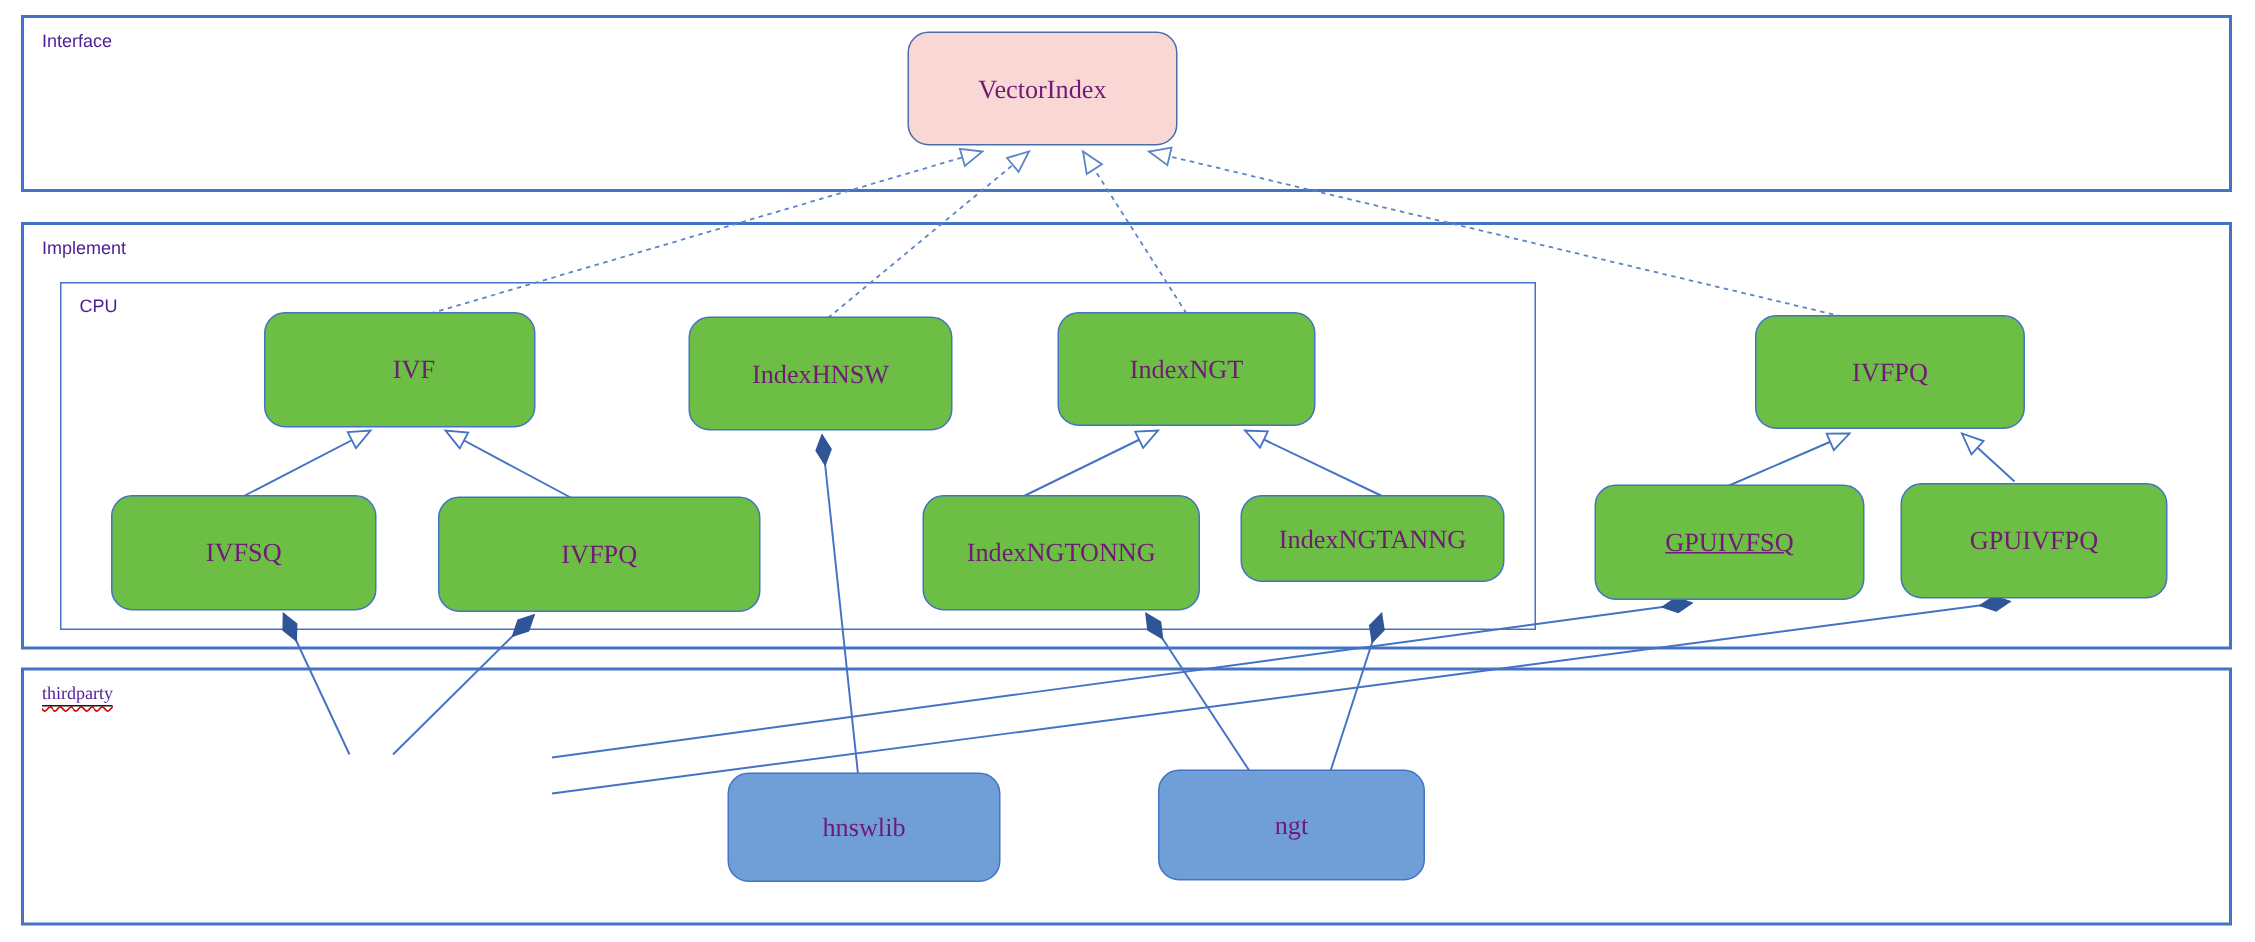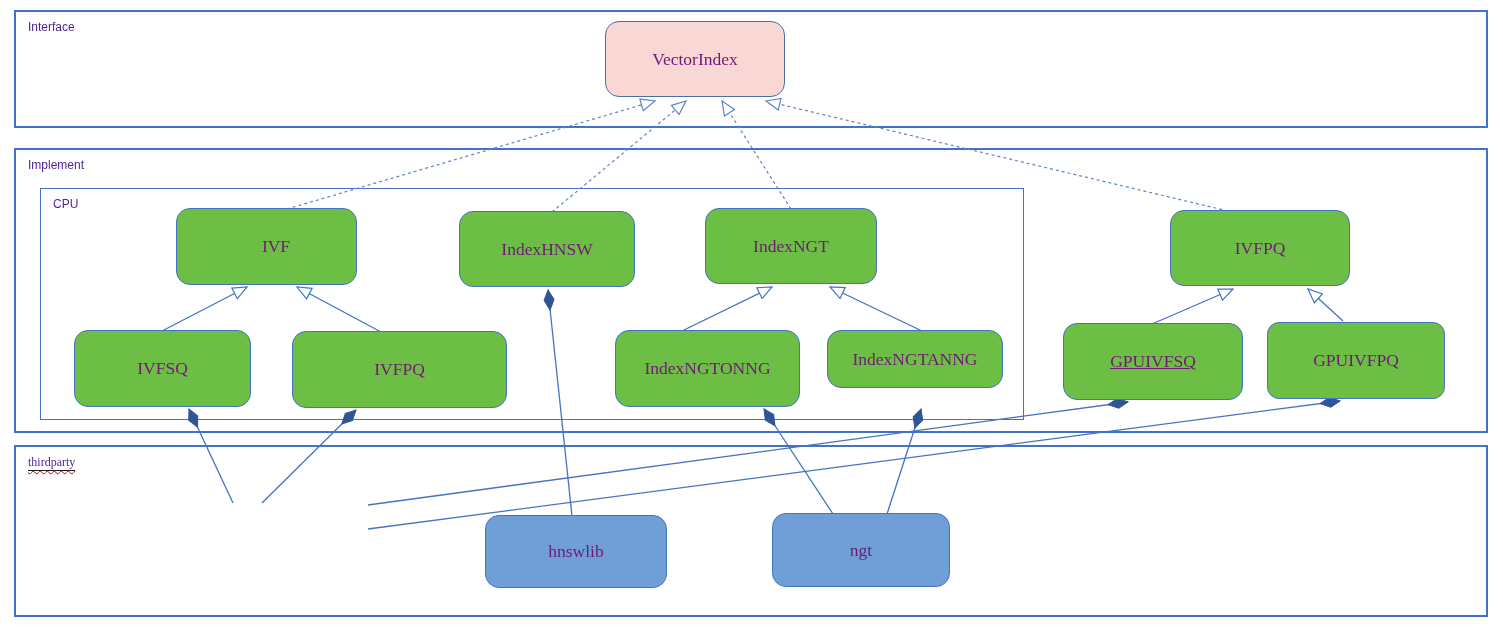--- a/index.html
+++ b/index.html
@@ -127,21 +127,21 @@
   <div class="node green" style="left:827px;top:330px;width:176px;height:58px;">
     <span>IndexNGTANNG</span>
   </div>
 
   <div class="node green" style="left:1170px;top:210px;width:180px;height:76px;">
     <span>IVFPQ</span>
   </div>
   <div class="node green" style="left:1063px;top:323px;width:180px;height:77px;text-decoration:underline;">
     <span>GPUIVFSQ</span>
   </div>
-  <div class="node green" style="left:1267px;top:322px;width:178px;height:77px;border-radius:12px;">
+  <div class="node green" style="left:1267px;top:322px;width:178px;height:77px;">
     <span>GPUIVFPQ</span>
   </div>
 
   <div class="node blue" style="left:485px;top:515px;width:182px;height:73px;">
     <span>hnswlib</span>
   </div>
   <div class="node blue" style="left:772px;top:513px;width:178px;height:74px;">
     <span>ngt</span>
   </div>
 

